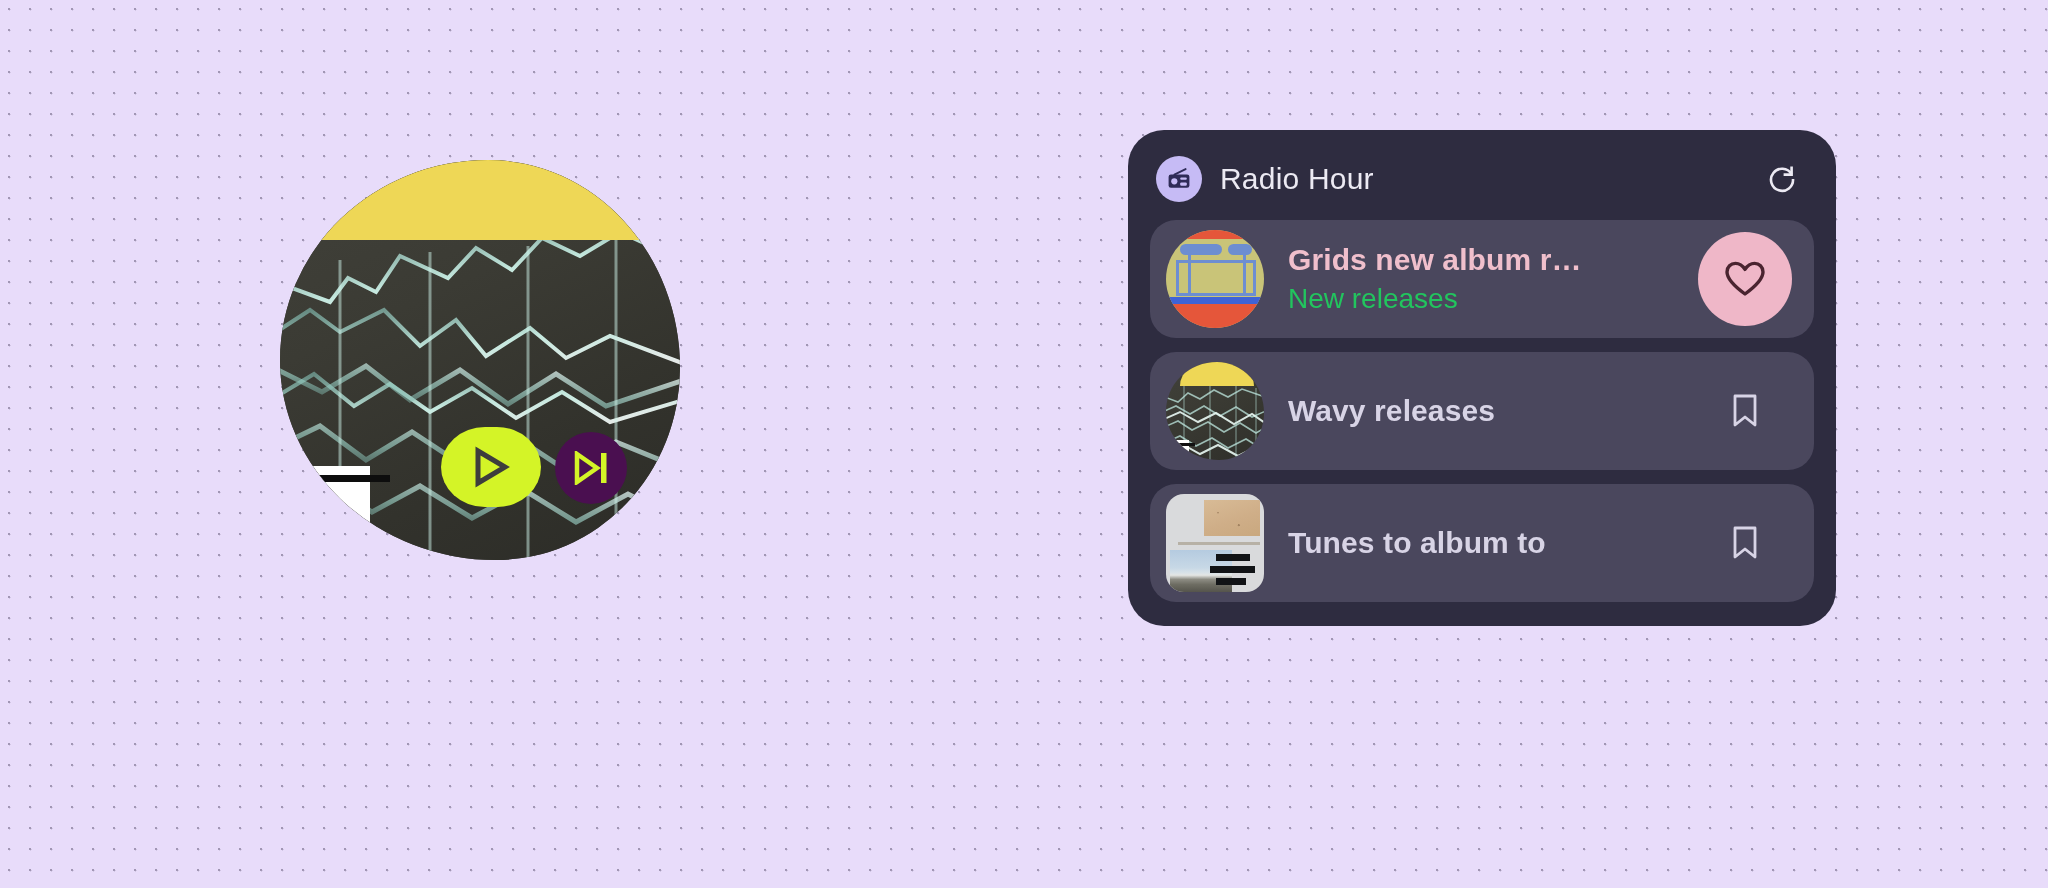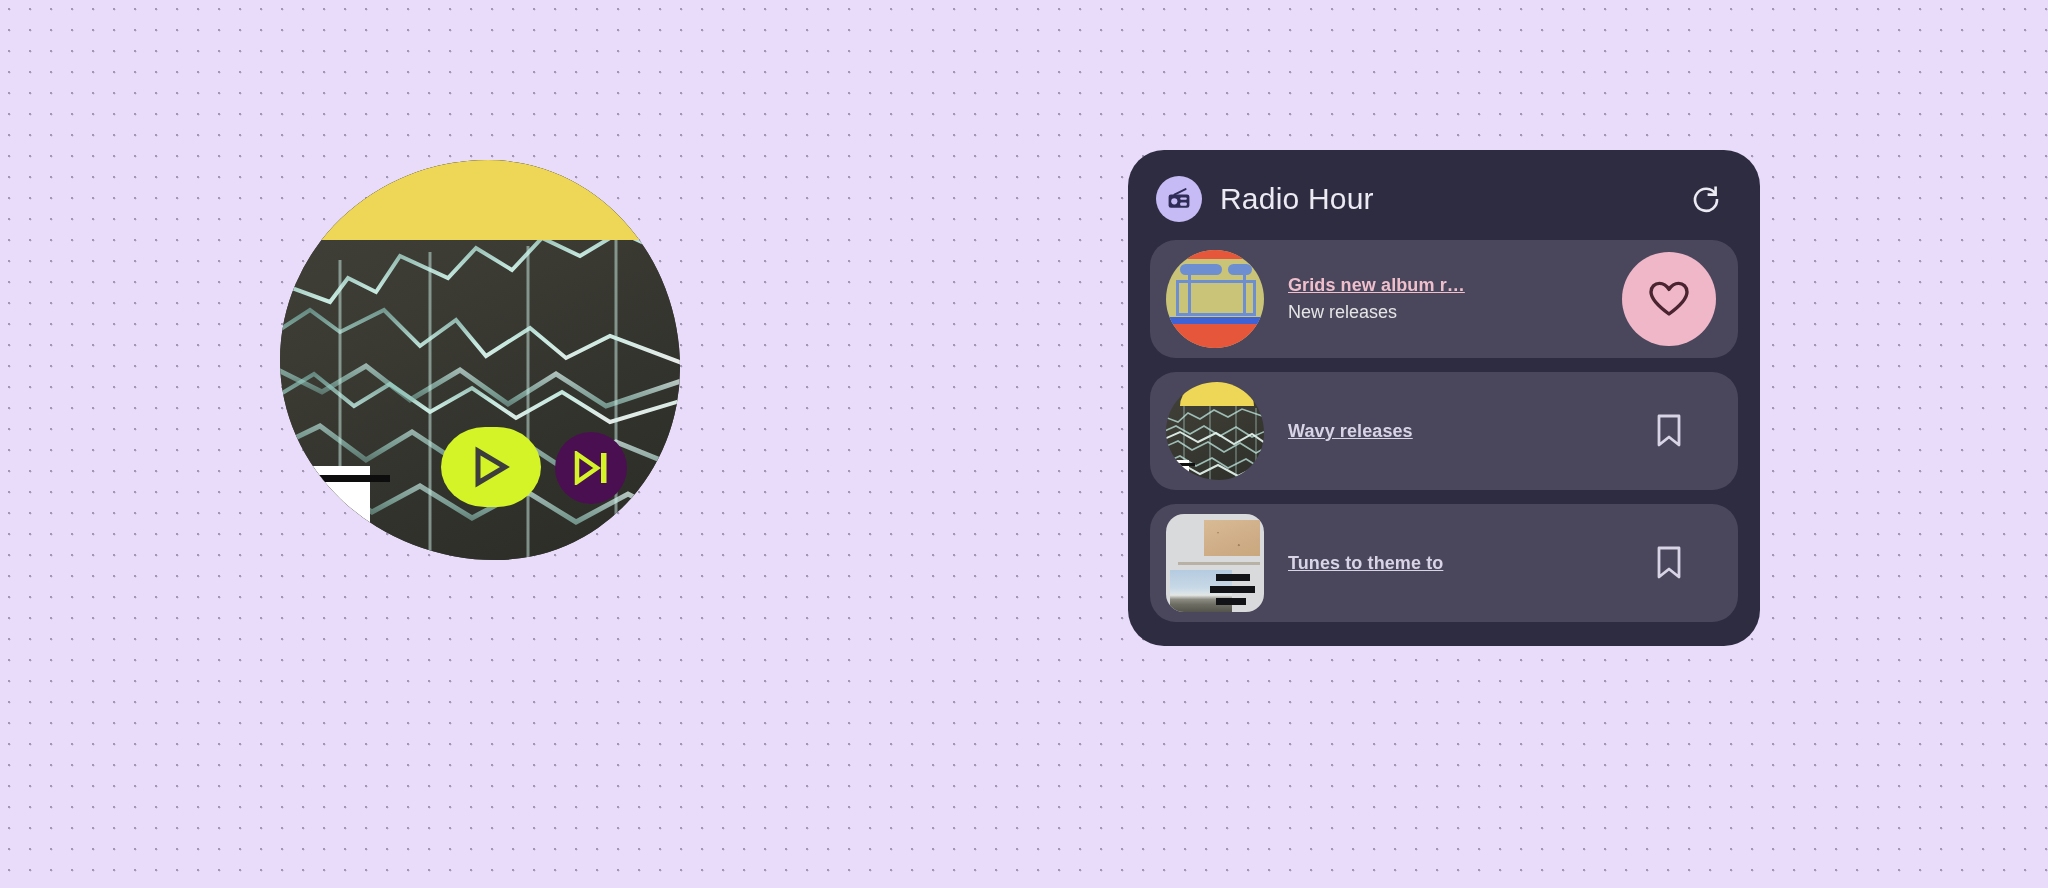--- a/index.html
+++ b/index.html
@@ -119,25 +119,24 @@
     justify-content: center;
     padding: 0;
   }
   .next-button svg { display: block; }
 
   
   .radio-card {
     position: absolute;
     left: 1128px;
     top: 130px;
-    width: 632px;
+    width: 708px;
     background: #2e2c40;
     border-radius: 36px;
     padding: 22px 22px 24px 22px;
-    margin-top: 20px;
   }
 
   .card-header {
     display: flex;
     align-items: center;
     height: 54px;
     padding: 0 10px 0 6px;
     margin-bottom: 14px;
   }
 
@@ -272,34 +271,33 @@
     margin-left: 24px;
     min-width: 0;
     flex: 1 1 auto;
     display: flex;
     flex-direction: column;
     justify-content: center;
     gap: 6px;
   }
 
   .feed-title {
-    font-size: 18px;
+    font-size: 30px;
     font-weight: 700;
     color: #d8d4e6;
     white-space: nowrap;
     overflow: hidden;
     letter-spacing: 0.1px;
-    text-decoration: underline;
   }
   .feed-title.accent { color: #f0bfcc; }
 
   .feed-sub {
-    font-size: 18px;
+    font-size: 28px;
     font-weight: 400;
-    color: #e5e5e5;
+    color: #22c55e;
     white-space: nowrap;
     overflow: hidden;
   }
 
   .action-slot {
     flex: 0 0 auto;
     margin-left: 12px;
     width: 94px;
     height: 94px;
     display: flex;
@@ -508,21 +506,21 @@
           <div class="sand"></div>
           <div class="rule"></div>
           <div class="ocean"></div>
           <div class="bar bar1"></div>
           <div class="bar bar2"></div>
           <div class="bar bar3"></div>
         </div>
       </div>
 
       <div class="feed-text">
-        <div class="feed-title">Tunes to theme to</div>
+        <div class="feed-title">Tunes to album to</div>
       </div>
 
       <div class="action-slot">
         <button class="bookmark-button" aria-label="Bookmark">
           <span>
             <svg width="32" height="38" viewBox="0 0 32 38" aria-hidden="true">
               <path d="M6 4 L26 4 L26 33 L16 25 L6 33 Z" fill="none" stroke="#d8d4e6" stroke-width="2.8" stroke-linejoin="round"></path>
             </svg>
           </span>
         </button>

